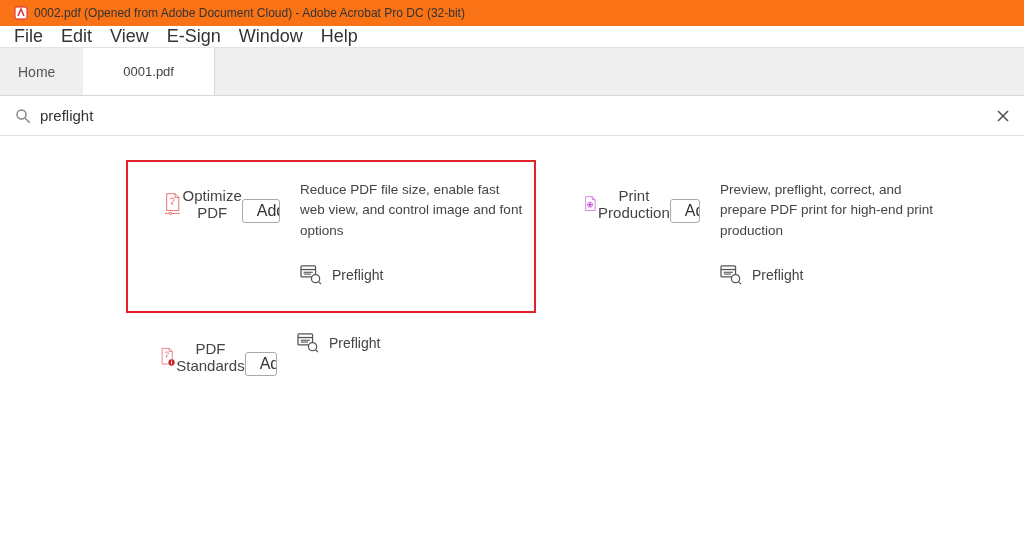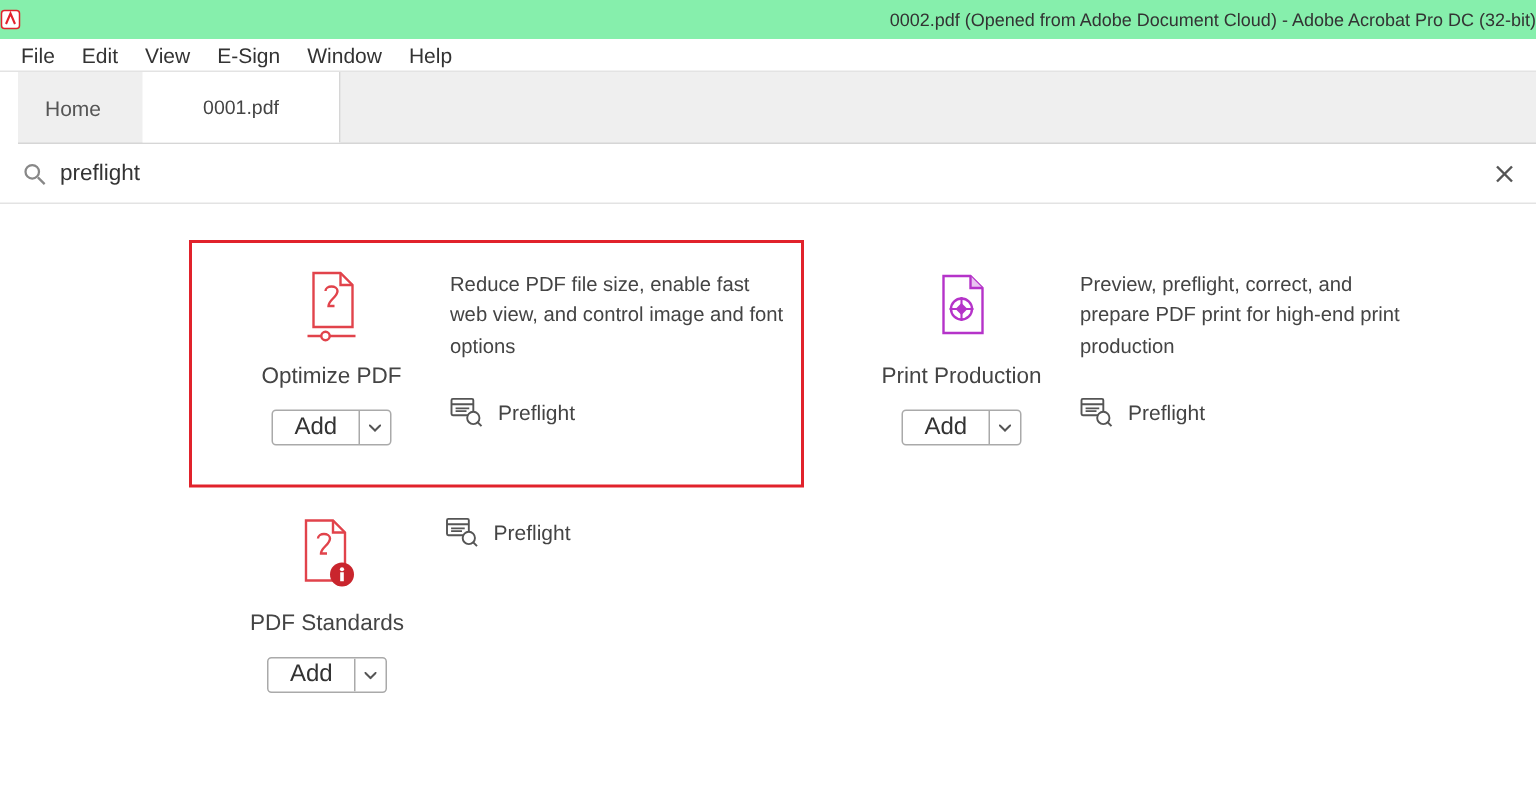--- a/index.html
+++ b/index.html
@@ -1,41 +1,41 @@
 <!DOCTYPE html>
 <html><head>
 <meta charset="utf-8">
 <style>
   * { box-sizing: border-box; margin: 0; padding: 0; font-family: "Segoe UI", Arial, sans-serif; }
   body { background: #fff; width: 1024px; height: 537px; overflow: hidden; font-size: 13px; color: #333; }
 
-  .titlebar { height: 26px; display: flex; align-items: center; padding: 0 0; gap: 6px; background: #86efac; justify-content: space-between; }
+  .titlebar { height: 26px; display: flex; align-items: center; padding: 0 14px; gap: 6px; background: #f97316; }
   .titlebar .app-icon { width: 14px; height: 14px; }
   .titlebar .title-text { font-size: 12px; color: #333; }
 
   .menubar { height: 22px; display: flex; align-items: center; padding: 0 6px; gap: 2px; background: #fff; border-bottom: 1px solid #e3e3e3; }
-  .menubar .menu-item { padding: 2px 8px; font-size: 14px; color: #333; cursor: pointer; }
+  .menubar .menu-item { padding: 2px 8px; font-size: 18px; color: #333; cursor: pointer; }
 
-  .tabbar { height: 48px; background: #efefef; display: flex; align-items: flex-end; border-bottom: 1px solid #d6d6d6; margin-left: 12px; }
+  .tabbar { height: 48px; background: #efefef; display: flex; align-items: flex-end; border-bottom: 1px solid #d6d6d6; }
   .tabbar .primary-tabs { display: flex; height: 100%; }
   .tabbar .ptab { height: 100%; display: flex; align-items: center; padding: 0 18px; font-size: 14px; color: #555; cursor: pointer; }
   .tabbar .ptab.active { color: #222; position: relative; }
   .tabbar .ptab.active::after { content: ""; position: absolute; left: 14px; right: 14px; bottom: 4px; height: 2px; background: #333; }
   .tabbar .doc-tab { height: 100%; background: #fff; border-right: 1px solid #d6d6d6; display: flex; align-items: center; padding: 0 40px; font-size: 13px; color: #444; margin-left: 10px; }
 
   .searchrow { height: 40px; display: flex; align-items: center; padding: 0 14px; border-bottom: 1px solid #e3e3e3; }
   .searchrow .sicon { width: 18px; height: 18px; flex: 0 0 auto; color: #888; }
   .searchrow input { border: none; outline: none; flex: 1; font-size: 15px; padding: 4px 8px; color: #333; }
   .searchrow .close-icon { width: 14px; height: 14px; color: #555; cursor: pointer; }
 
   .tools-area { padding: 24px 0 0 0; display: flex; flex-wrap: wrap; }
   .tool-card { width: 410px; padding: 20px 12px 28px 36px; position: relative; }
   .tool-card.highlighted { outline: 2px solid #e1222b; outline-offset: -2px; margin-left:-3px;}
   .card-row1 { display: flex; align-items: flex-start; }
-  .card-left { width: 118px; display: flex; flex-direction: column; align-items: center; }
+  .card-left { width: 118px; display: flex; align-items: center; text-align: center; }
   .big-icon { width: 44px; height: 48px; margin-bottom: 14px; }
   .card-title { font-size: 15px; color: #444; margin-bottom: 14px; }
   .add-btn { display: inline-flex; border: 1px solid #aaa; border-radius: 3px; overflow: hidden; height: 24px; }
   .add-btn .lbl { padding: 3px 14px; font-size: 16px; color: #333; border-right: 1px solid #aaa; display:flex; align-items:center;}
   .add-btn .caret { width: 20px; display: flex; align-items: center; justify-content: center; }
   .caret svg { width: 8px; height: 5px; }
   .card-right { flex: 1; padding-left: 20px; }
   .card-desc { font-size: 13.5px; color: #444; line-height: 1.5; margin-bottom: 24px; }
   .preflight-row { display: flex; align-items: center; gap: 10px; }
   .pf-icon { width: 22px; height: 20px; }

